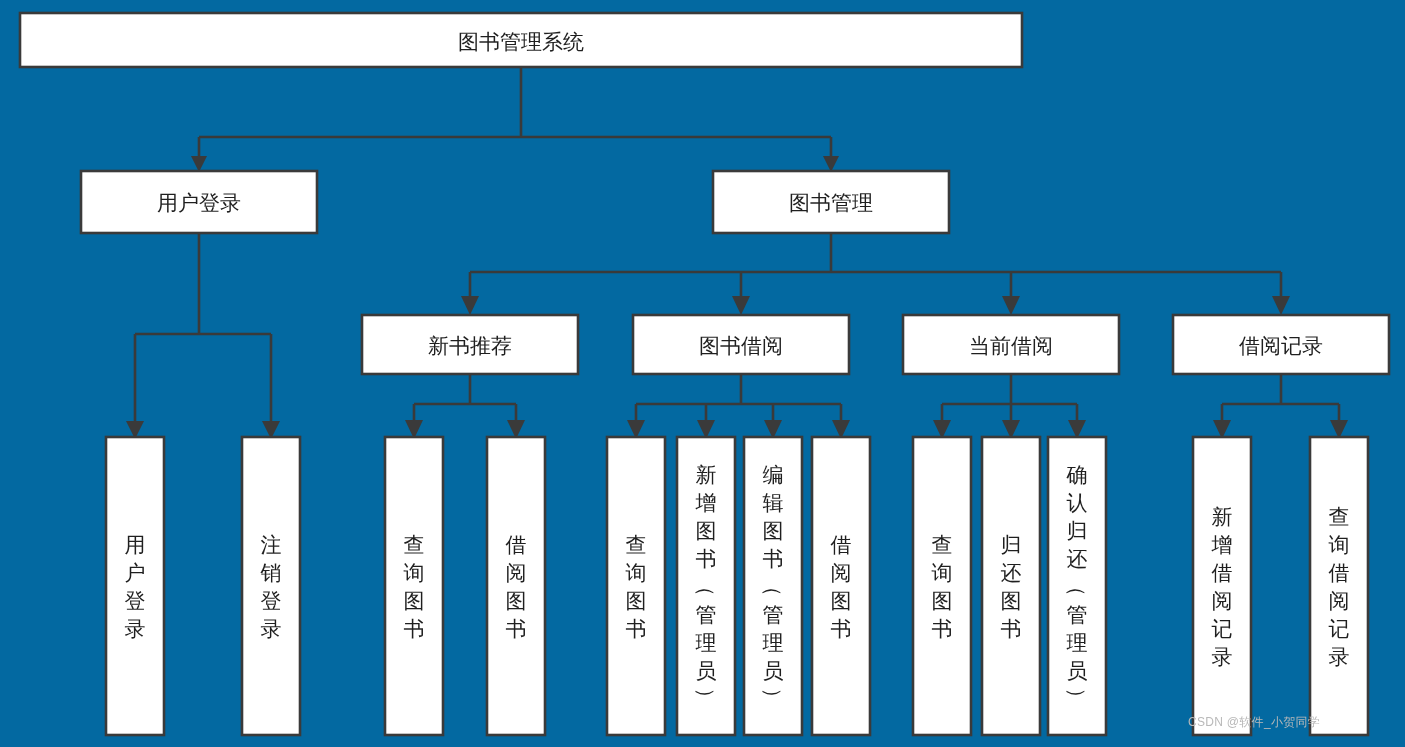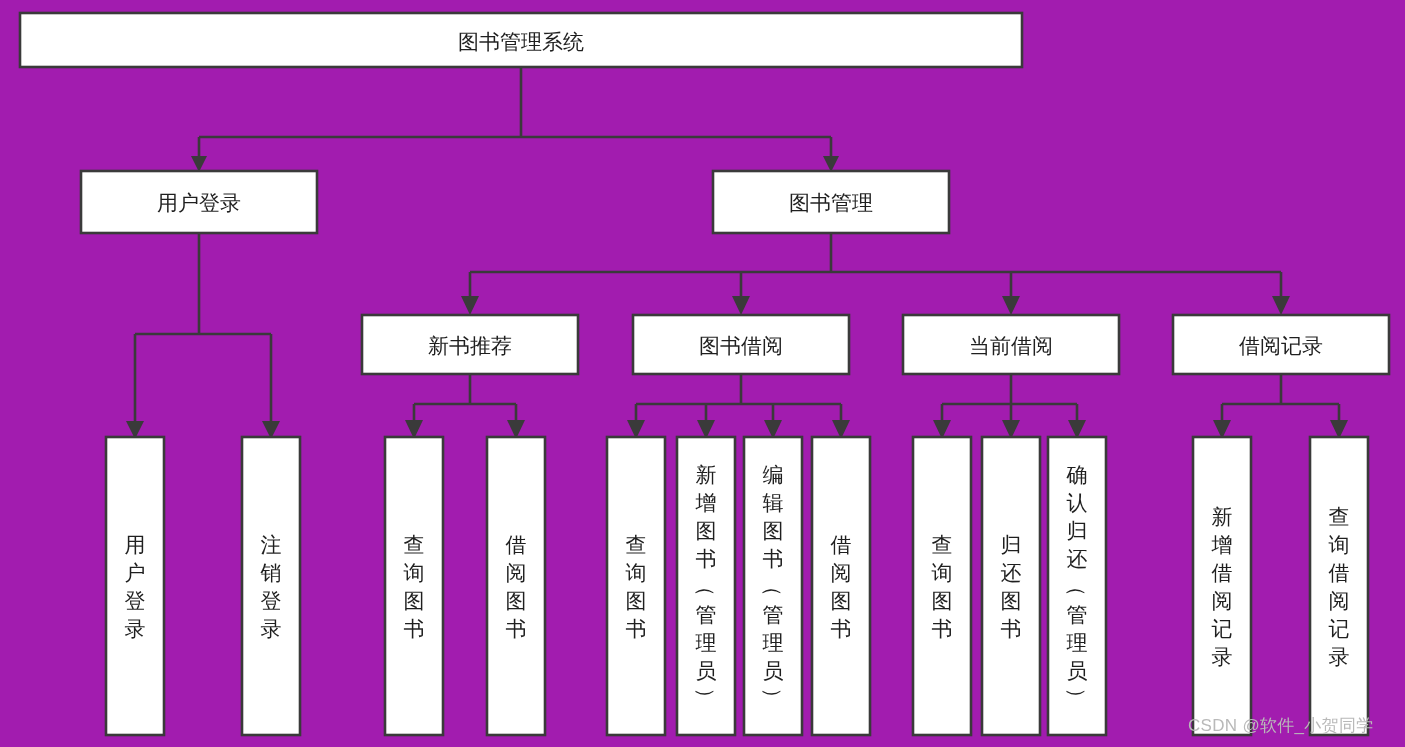--- a/index.html
+++ b/index.html
@@ -10,21 +10,21 @@
   body {
     width: 1405px;
     height: 747px;
     font-family: "Liberation Sans", "DejaVu Sans", sans-serif;
     overflow: hidden;
   }
   #diagram-root {
     position: relative;
     width: 1405px;
     height: 747px;
-    background: #a21caf;
+    background: #0369a1;
   }
   svg#flow {
     position: absolute;
     top: 0;
     left: 0;
     width: 1405px;
     height: 747px;
     display: block;
   }
   .node-box {
@@ -54,21 +54,21 @@
     font-size: 21px;
     fill: #1f1f1f;
     text-anchor: middle;
     dominant-baseline: central;
   }
   #watermark {
     position: absolute;
     left: 1188px;
     top: 714px;
     font-family: "Liberation Sans", "DejaVu Sans", sans-serif;
-    font-size: 17px;
+    font-size: 12px;
     color: #b9b9b9;
     white-space: nowrap;
     letter-spacing: 0.3px;
     pointer-events: none;
   }
 </style>
 </head>
 <body>
 
 <div id="diagram-root">

